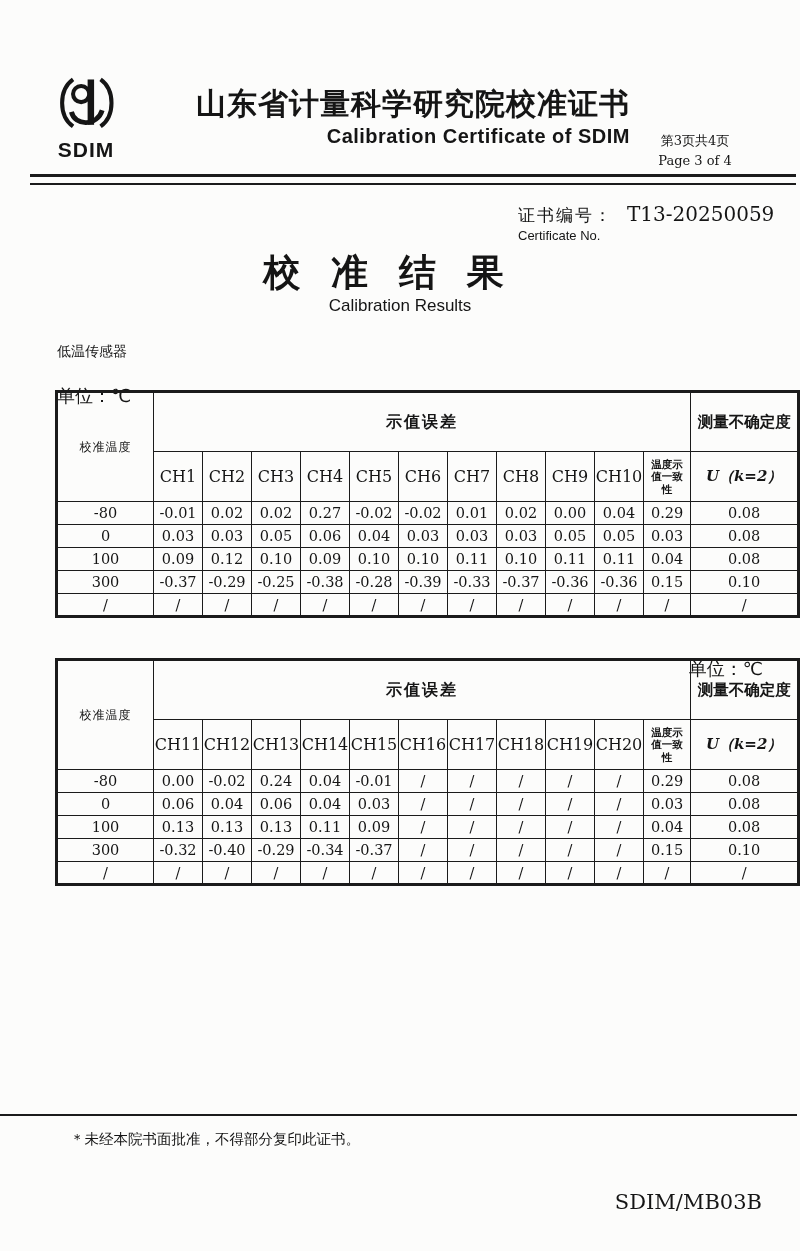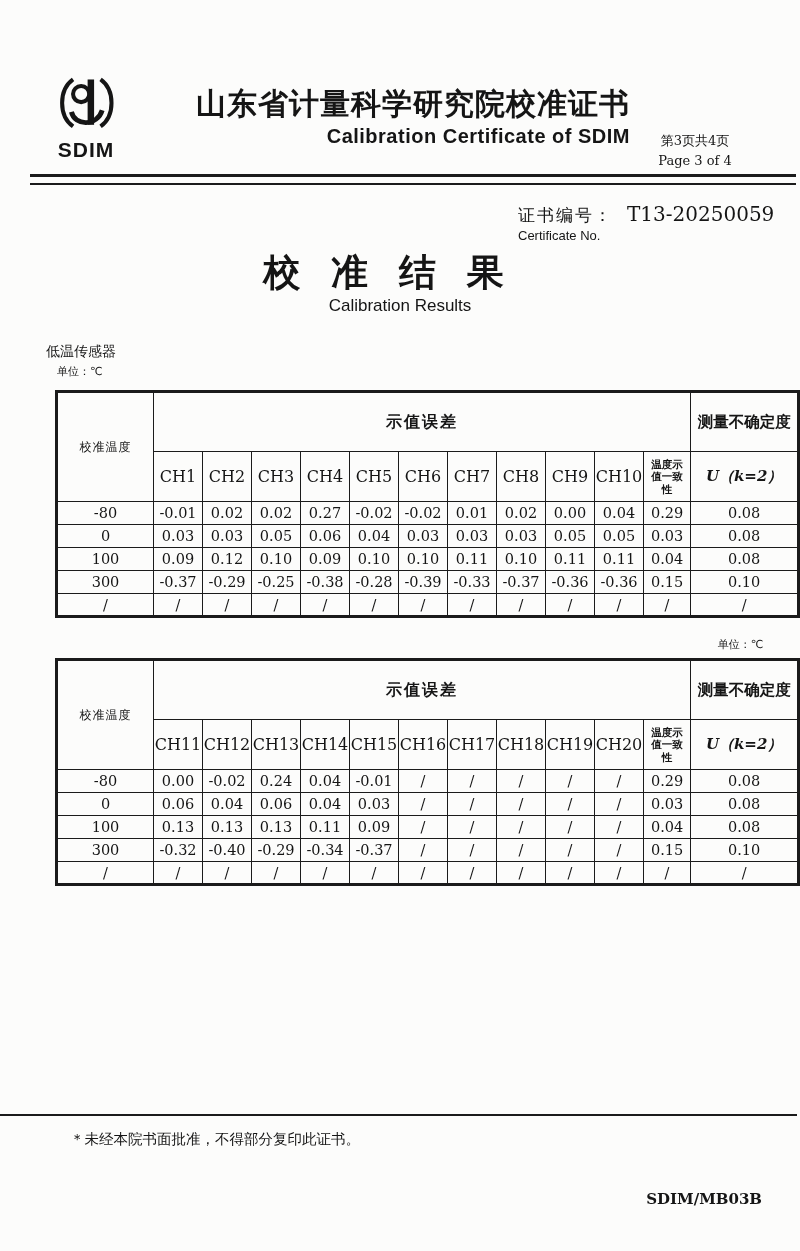--- a/index.html
+++ b/index.html
@@ -34,24 +34,24 @@
   .cert-number{font-family:"DejaVu Serif",serif;font-size:20px;margin-left:14px;}
   .cert-en{left:518px;top:228px;font-size:13px;font-family:"Liberation Sans",sans-serif;}
 
   
   .sec-cn{left:0;top:248px;width:776px;text-align:center;font-size:37px;
     font-weight:bold;letter-spacing:9px;}
   .sec-en{left:0;top:296px;width:800px;text-align:center;font-size:17px;
     font-family:"Liberation Sans",sans-serif;}
 
   
-  .device-line{left:46px;top:343px;font-size:14px;}
+  .device-line{left:57px;top:343px;font-size:14px;}
   .env-line{left:57px;top:364px;width:706px;display:flex;
     justify-content:space-between;align-items:flex-end;font-size:14.5px;}
-  .unit-label{font-size:11px;}
+  .unit-label{font-size:18px;margin-top:20px;}
   .unit2{left:57px;top:637px;width:706px;text-align:right;}
 
   
   .cal-table{border-collapse:collapse;table-layout:fixed;width:742px;
     border:3px solid #1b1b1b;background:transparent;}
   .cal-table th,.cal-table td{border:1.6px solid #1b1b1b;text-align:center;
     vertical-align:middle;padding:0;overflow:hidden;}
   .cal-table thead tr.hrow1{height:60px;}
   .cal-table thead tr.hrow2{height:50px;padding-left:16px;}
   .cal-table tbody tr{height:23px;}
@@ -62,22 +62,22 @@
   .cal-table th.consist{font-size:10.5px;font-weight:bold;line-height:1.2;padding:0 3px;}
   .cal-table th.uhead{font-family:"DejaVu Serif",serif;font-style:italic;
     font-weight:bold;font-size:15px;}
   .cal-table td{font-family:"DejaVu Serif",serif;font-size:14.5px;}
   .t1{left:55px;top:390px;}
   .t2{left:55px;top:658px;}
 
   
   .rule-footer{left:0;top:1114px;width:797px;border-top:2.5px solid #1b1b1b;}
   .notes{left:70px;top:1128px;font-size:14.5px;line-height:1.55;}
-  .form-code{left:520px;top:1190px;width:242px;text-align:right;font-size:15px;
-    font-family:"DejaVu Serif",serif;font-weight:bold;}
+  .form-code{left:520px;top:1190px;width:242px;text-align:right;font-size:21px;
+    font-family:"DejaVu Serif",serif;}
 </style>
 </head>
 <body>
 
 <div class="abs logo">
   <svg viewBox="0 0 84 80" fill="none" stroke="#151515">
     <path d="M26 6 C8 19 8 51 26 64" stroke-width="5"></path>
     <path d="M60 6 C78 19 78 51 60 64" stroke-width="5"></path>
     <circle cx="36" cy="24" r="10" stroke-width="5"></circle>
     <rect x="44" y="6" width="8" height="56" fill="#151515" stroke="none"></rect>

